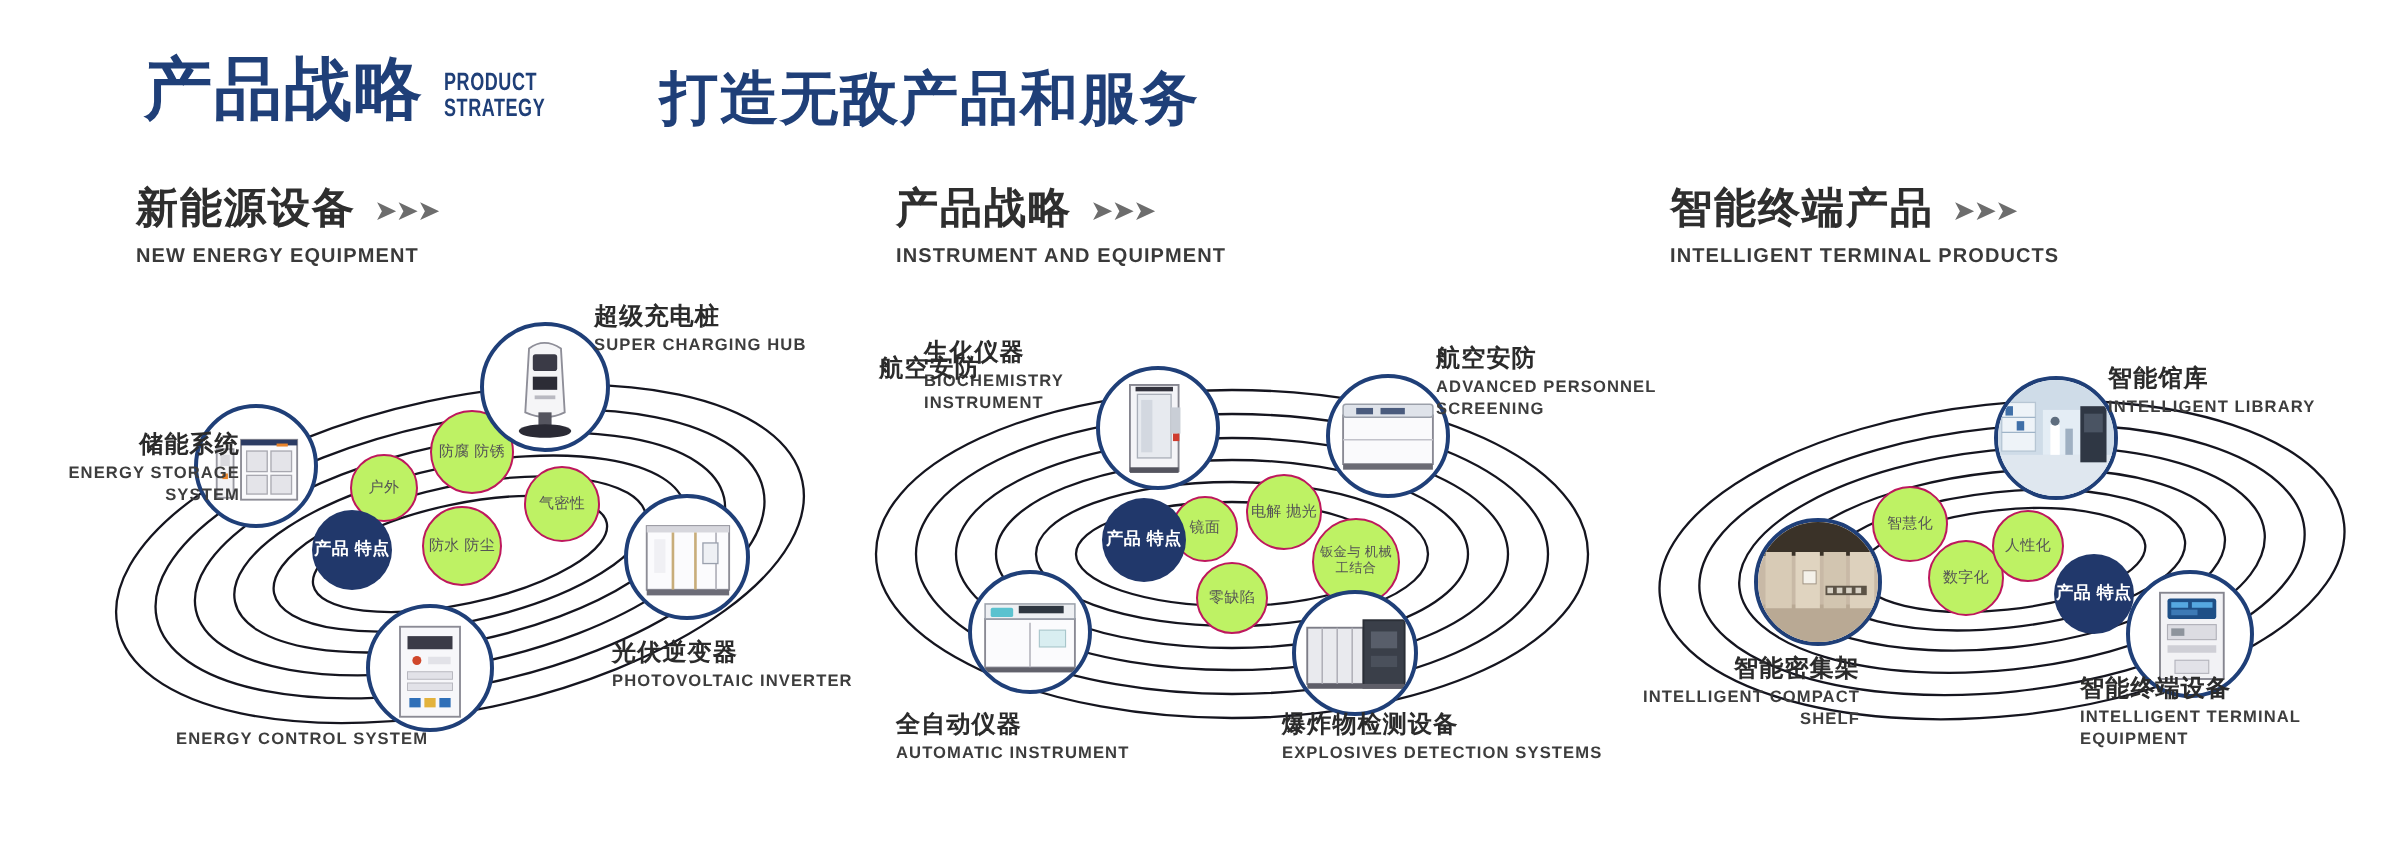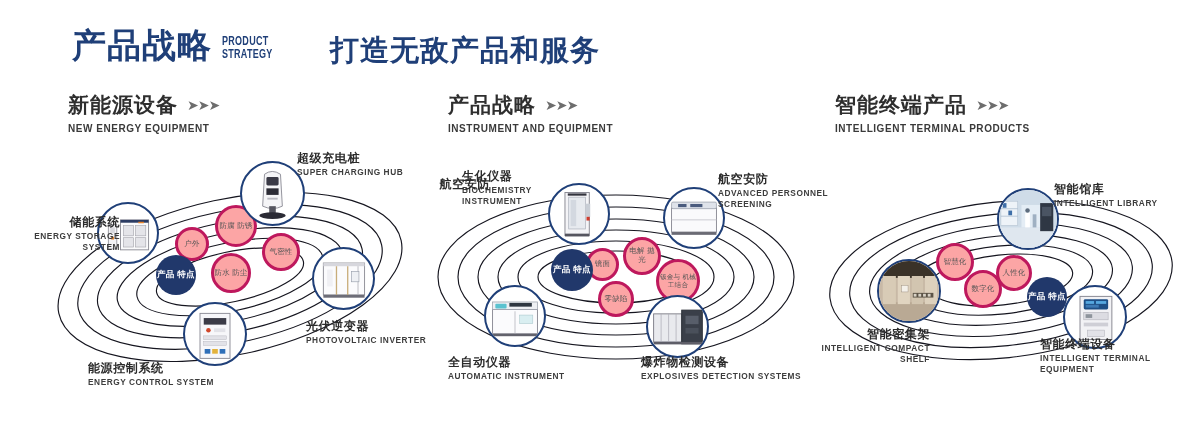--- a/index.html
+++ b/index.html
@@ -33,22 +33,22 @@
   .sec-en{margin-top:7px;font-size:10px;font-weight:bold;color:#3a3a3a;letter-spacing:.55px;}
 
   
   .cluster{position:absolute;}
   .rings{position:absolute;left:0;top:0;}
 
   .node{position:absolute;border-radius:50%;border:2.2px solid #1f3f78;
         background:#fff;overflow:hidden;box-sizing:border-box;}
   .node .art{position:absolute;left:0;top:0;width:100%;height:100%;}
 
-  .bub{position:absolute;border-radius:50%;background:#fca5a5;
-       border:3px solid #be185d;box-sizing:border-box;display:flex;
+  .bub{position:absolute;border-radius:50%;background:#bef264;
+       border:1px solid #be185d;box-sizing:border-box;display:flex;
        align-items:center;justify-content:center;text-align:center;
        color:#555;font-size:7.5px;line-height:1.15;letter-spacing:.2px;}
   .badge{position:absolute;border-radius:50%;background:#21386b;color:#fff;
          display:flex;align-items:center;justify-content:center;text-align:center;
          font-size:8.5px;font-weight:bold;line-height:1.12;letter-spacing:.3px;}
 
   .lbl{position:absolute;}
   .lbl .cn{font-size:12px;font-weight:bold;color:#2b2b2b;letter-spacing:.6px;line-height:1.1;white-space:nowrap;}
   .lbl .en{font-size:8.3px;font-weight:bold;color:#3d3d3d;letter-spacing:.55px;line-height:1.3;margin-top:2px;}
   .lbl.r{text-align:right;}
@@ -176,21 +176,20 @@
     <div class="cn">超级充电桩</div>
     <div class="en">SUPER CHARGING HUB</div>
   </div>
 
   <div class="lbl" style="left:306px;top:320px;">
     <div class="cn">光伏逆变器</div>
     <div class="en">PHOTOVOLTAIC INVERTER</div>
   </div>
 
   <div class="lbl" style="left:88px;top:362px;">
-    <div class="cn">能源控制系统</div>
     <div class="en">ENERGY CONTROL SYSTEM</div>
   </div>
 
   <div class="cluster" style="left:420px;top:155px;width:390px;height:250px;">
 
     <svg class="rings" width="390" height="250" viewBox="0 0 390 250">
       <g fill="none" stroke="#15151f" stroke-width="1.15">
         <ellipse cx="196" cy="122" rx="178" ry="82"></ellipse>
         <ellipse cx="196" cy="122" rx="158" ry="70"></ellipse>
         <ellipse cx="196" cy="122" rx="138" ry="58"></ellipse>

